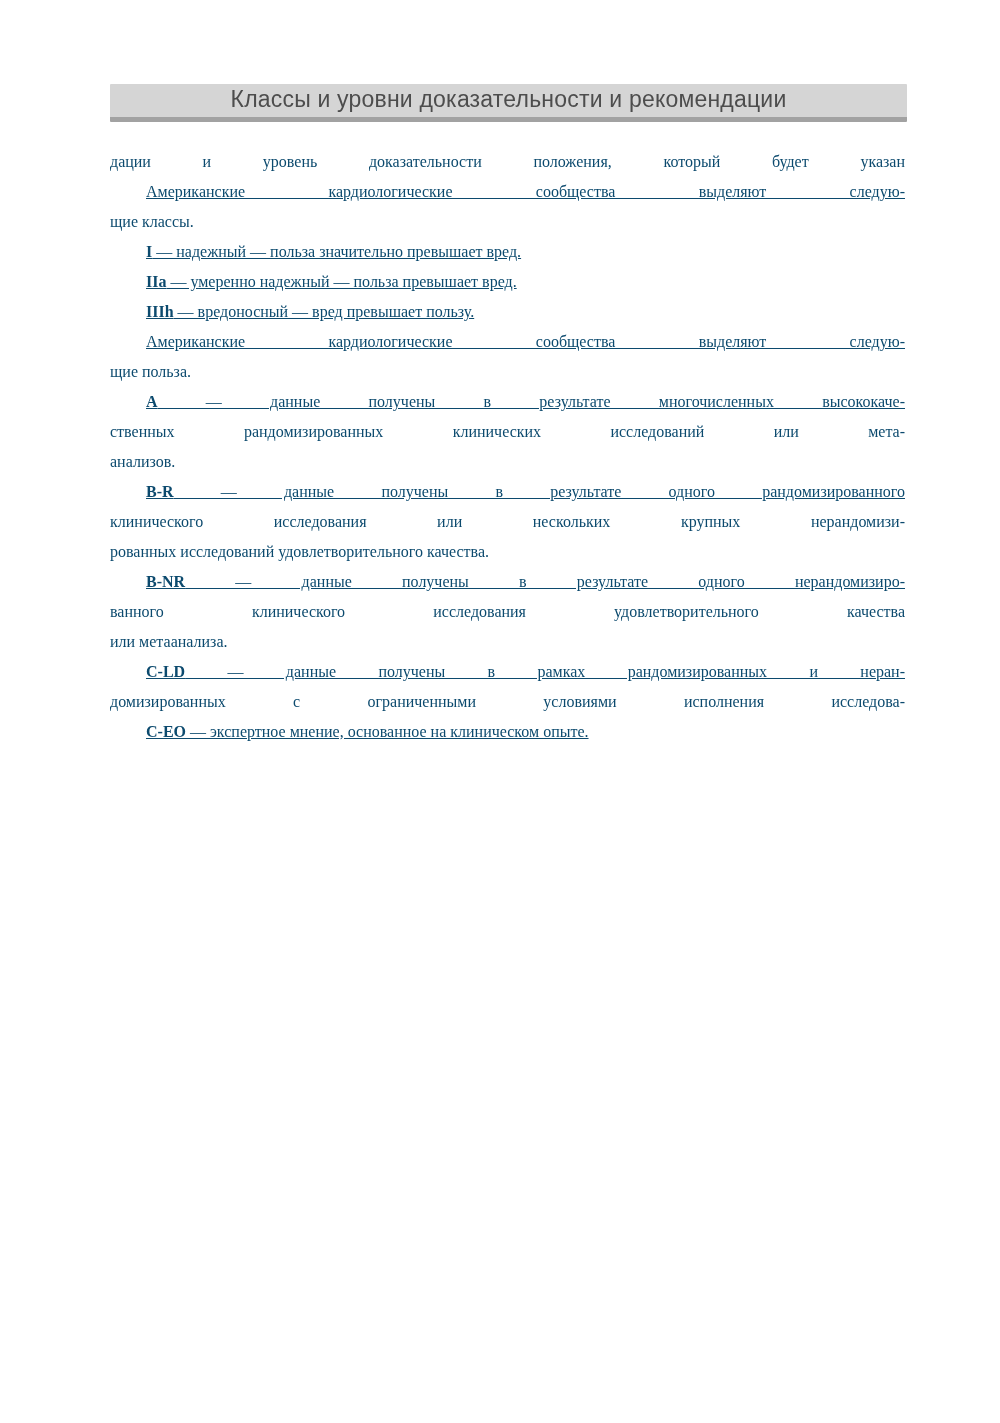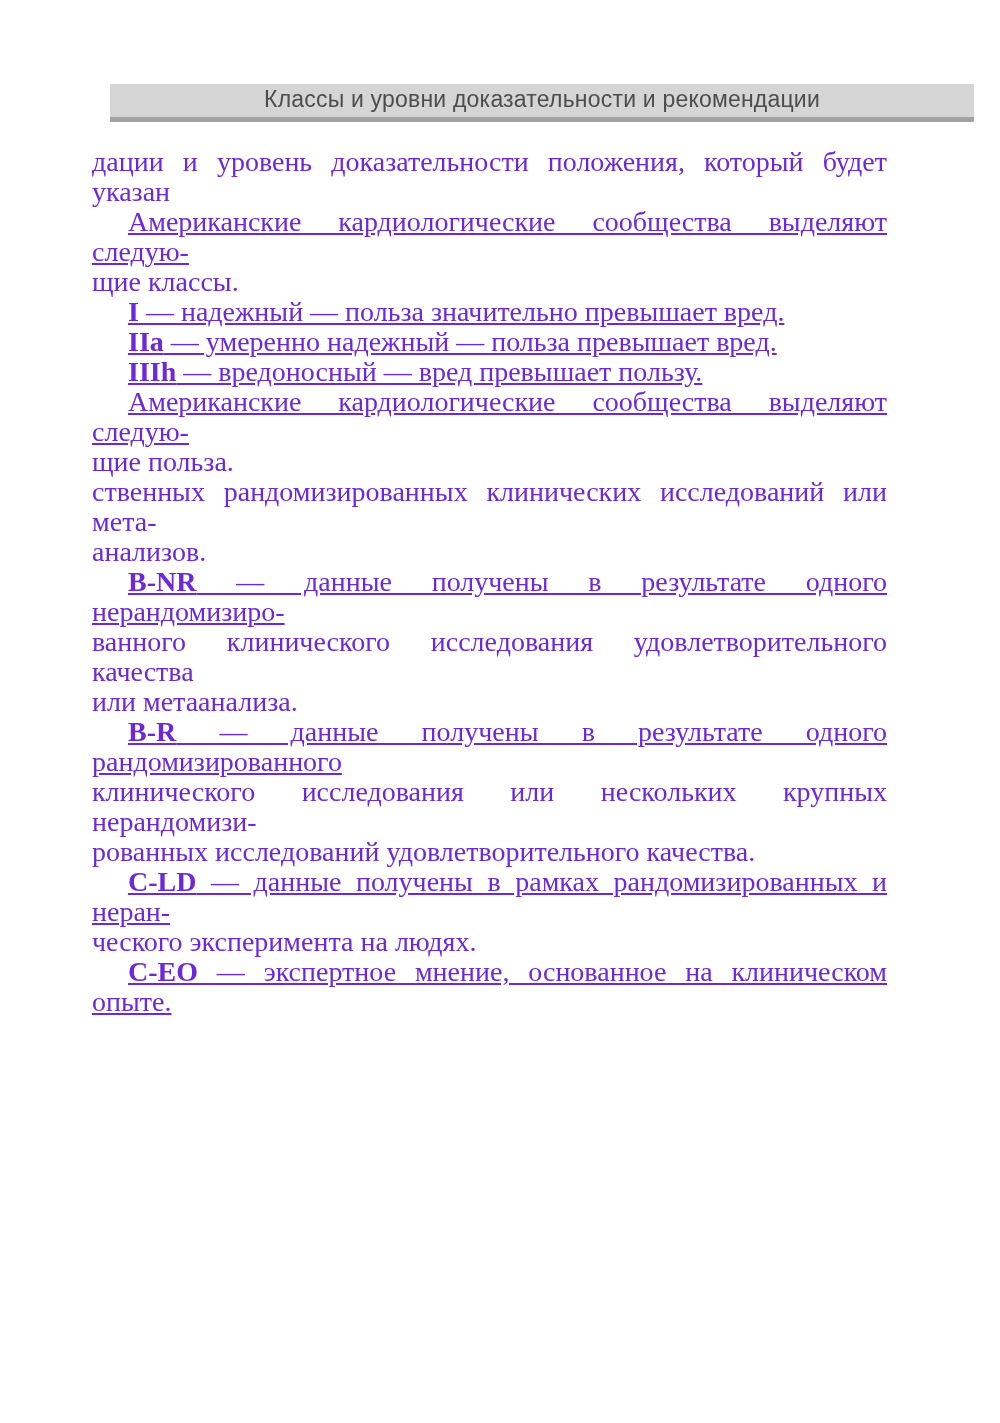--- a/index.html
+++ b/index.html
@@ -12,46 +12,46 @@
     width: 1000px;
     height: 1423px;
     background: #ffffff;
     overflow: hidden;
     font-family: "Liberation Serif", "DejaVu Serif", serif;
   }
   .header-bar {
     position: absolute;
     left: 110px;
     top: 84px;
-    width: 864px;
+    width: 797px;
     height: 38px;
     background: #d5d5d5;
     border-bottom: 5px solid #a2a2a2;
     border-radius: 1px;
     display: flex;
     align-items: center;
     justify-content: center;
     box-sizing: border-box;
   }
   .header-bar .title {
     font-family: "Liberation Sans", "DejaVu Sans", sans-serif;
     font-size: 23px;
     color: #4d4d4d;
     letter-spacing: 0.2px;
     white-space: nowrap;
     padding-bottom: 3px;
   }
   .body-text {
     position: absolute;
-    left: 92px;
+    left: 110px;
     top: 147px;
     width: 795px;
-    font-size: 28px;
+    font-size: 16px;
     line-height: 30px;
-    color: #6d28d9;
+    color: #0c4a6e;
   }
   .para {
     margin: 0;
     padding: 0;
   }
   .line {
     display: block;
     text-align: justify;
   }
   .line.fill {
@@ -98,39 +98,40 @@
     <p class="para">
       <span class="line indent"><b class="lead">IIIh</b><span> — вредоносный — вред превышает пользу.</span></span>
     </p>
 
     <p class="para">
       <span class="line fill indent">Американские кардиологические сообщества выделяют следую-</span>
       <span class="line">щие польза.</span>
     </p>
 
     <p class="para">
+      <span class="line fill indent"><b class="lead">А</b><span> — данные получены в результате многочисленных высококаче-</span></span>
       <span class="line fill">ственных рандомизированных клинических исследований или мета-</span>
       <span class="line">анализов.</span>
+    </p>
+
+    <p class="para">
+      <span class="line fill indent"><b class="lead">B-R</b><span> — данные получены в результате одного рандомизированного</span></span>
+      <span class="line fill">клинического исследования или нескольких крупных нерандомизи-</span>
+      <span class="line">рованных исследований удовлетворительного качества.</span>
     </p>
 
     <p class="para">
       <span class="line fill indent"><b class="lead">B-NR</b><span> — данные получены в результате одного нерандомизиро-</span></span>
       <span class="line fill">ванного клинического исследования удовлетворительного качества</span>
       <span class="line">или метаанализа.</span>
     </p>
 
     <p class="para">
-      <span class="line fill indent"><b class="lead">B-R</b><span> — данные получены в результате одного рандомизированного</span></span>
-      <span class="line fill">клинического исследования или нескольких крупных нерандомизи-</span>
-      <span class="line">рованных исследований удовлетворительного качества.</span>
-    </p>
-
-    <p class="para">
       <span class="line fill indent"><b class="lead">C-LD</b><span> — данные получены в рамках рандомизированных и неран-</span></span>
-      <span class="line">ческого эксперимента на людях.</span>
+      <span class="line fill">домизированных с ограниченными условиями исполнения исследова-</span>
     </p>
 
     <p class="para">
       <span class="line indent"><b class="lead">C-EO</b><span> — экспертное мнение, основанное на клиническом опыте.</span></span>
     </p>
 
   </div>
 </div>
 
 </body></html>

